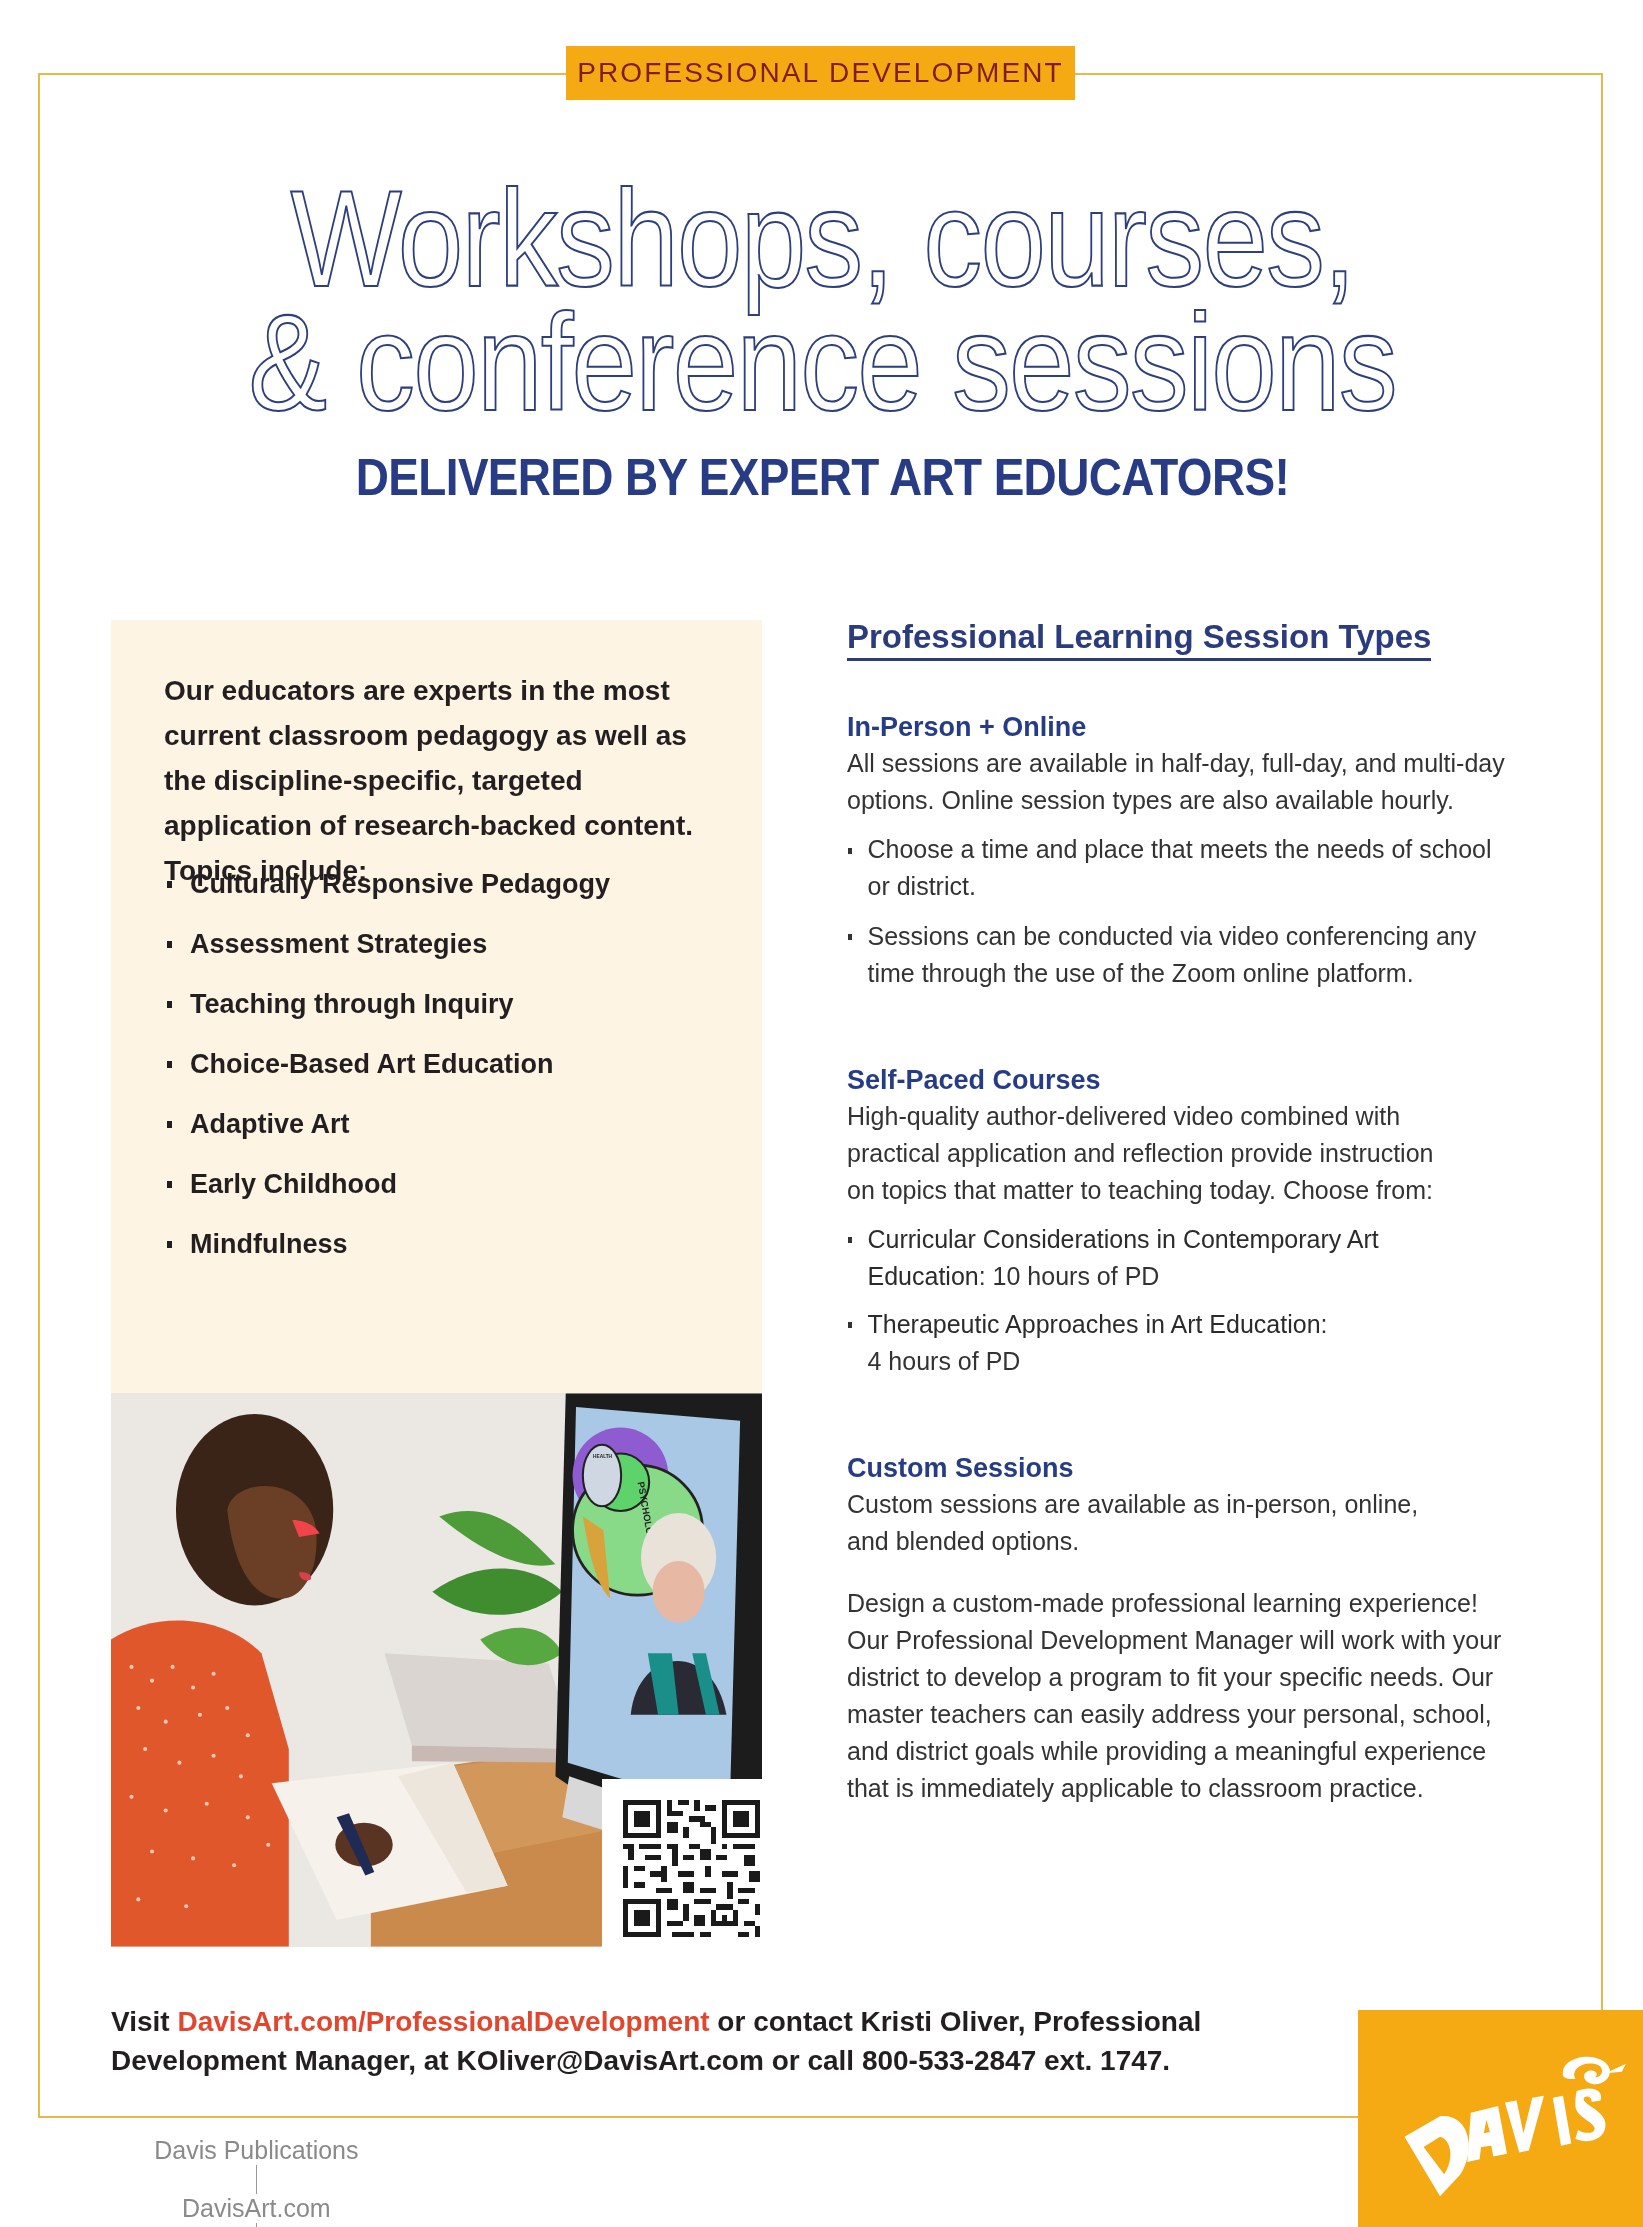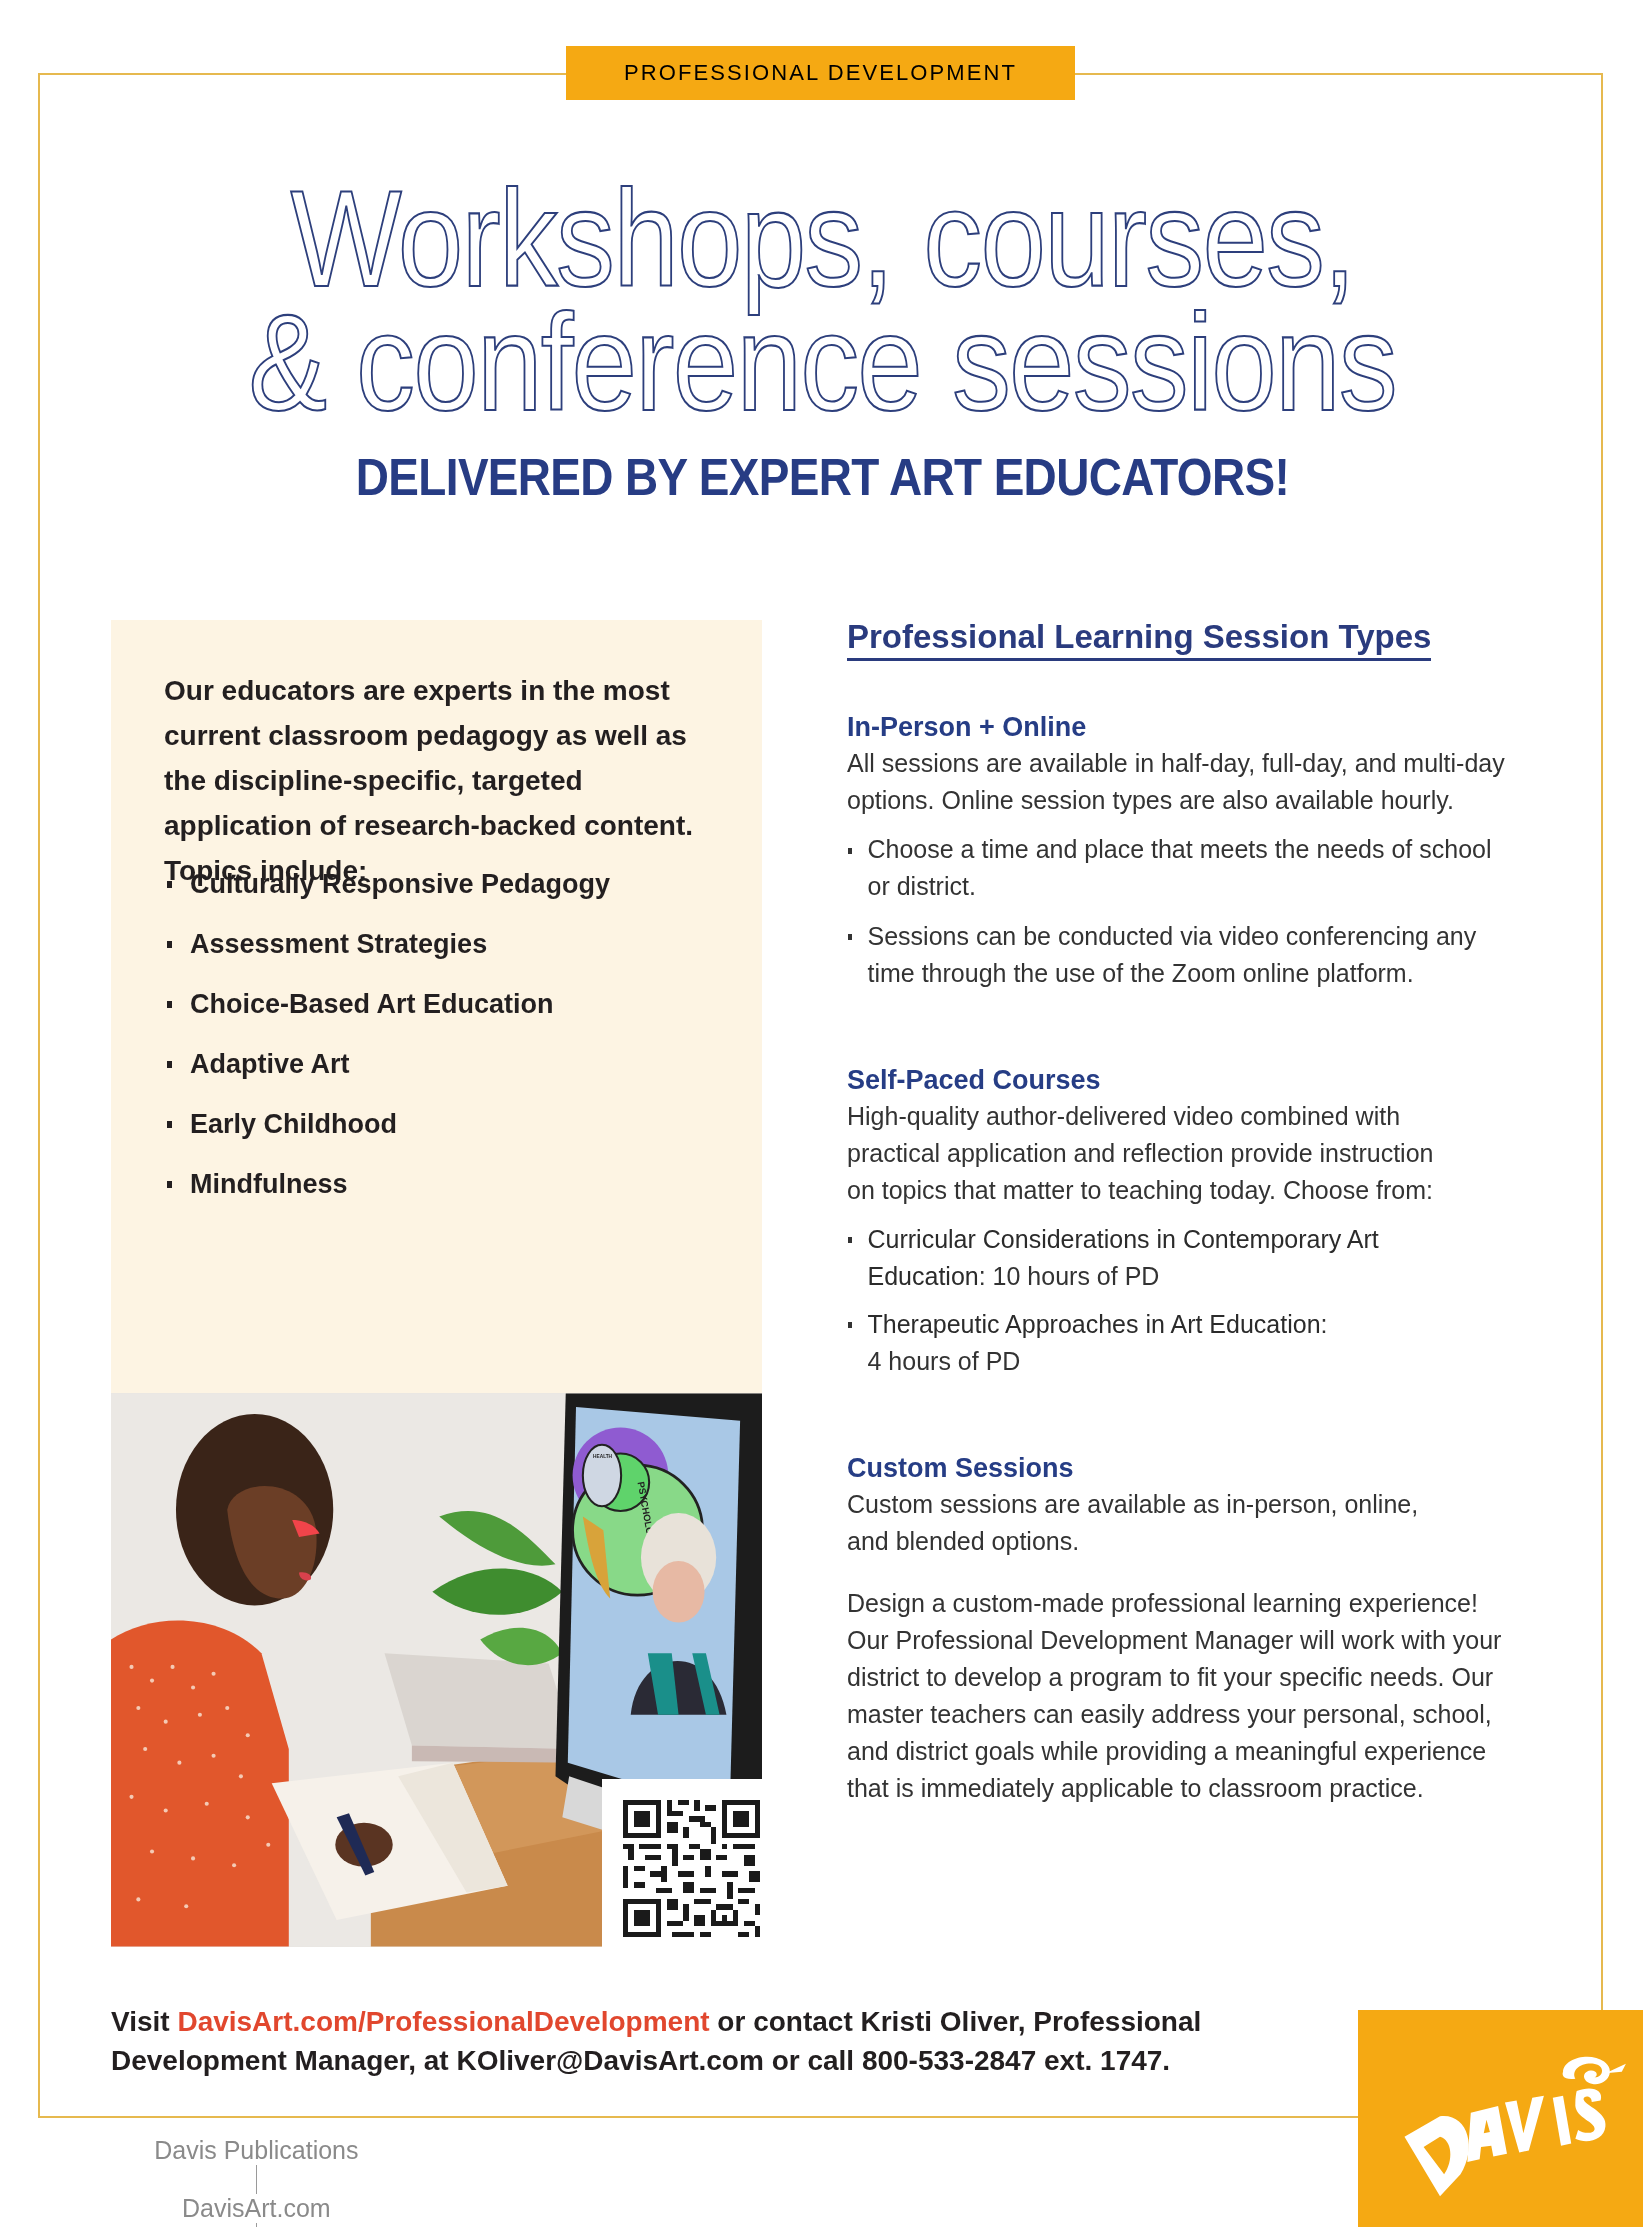--- a/index.html
+++ b/index.html
@@ -3,21 +3,21 @@
 <meta charset="utf-8">
 <style>
   * { box-sizing: border-box; margin: 0; padding: 0; }
   html, body { width: 1644px; height: 2227px; background: #ffffff; overflow: hidden; }
   body { position: relative; font-family: "Liberation Sans", sans-serif; color: #231f20; }
 
   .frame { position: absolute; left: 38px; top: 73px; width: 1565px; height: 2045px; border: 2.7px solid #e6b94f; }
 
   .banner { position: absolute; left: 566px; top: 46px; width: 509px; height: 54px; background: #f5a913;
             display: flex; align-items: center; justify-content: center; }
-  .banner span { color: #000000; font-size: 22px; letter-spacing: 2.1px; font-weight: 400; }
+  .banner span { color: #7f1d1d; font-size: 28px; letter-spacing: 2.1px; font-weight: 400; }
 
   .title { position: absolute; left: 0; width: 1644px; text-align: center; color: #2d3f7c;
            font-family: "Liberation Sans", sans-serif; font-weight: 100; line-height: 1; letter-spacing: -2.1px;
            -webkit-text-stroke: 0; }
   .title.l1 { top: 170px; font-size: 137px; }
   .title.l2 { top: 294px; font-size: 137px; }
   .title span { display: inline-block; transform: scaleX(0.86); color: transparent; -webkit-text-stroke: 2.1px #2d3f7c; }
 
   .subtitle { position: absolute; top: 448px; left: 0; width: 1644px; text-align: center; color: #273c84;
               font-size: 51px; font-weight: 700; letter-spacing: -0.7px; }
@@ -62,20 +62,21 @@
 
 <div class="title l1"><span>Workshops, courses,</span></div>
 <div class="title l2"><span>&amp; conference sessions</span></div>
 <div class="subtitle"><span>DELIVERED BY EXPERT ART EDUCATORS!</span></div>
 
 <div class="tan-panel">
   <p class="intro">Our educators are experts in the most current classroom pedagogy as well as the discipline-specific, targeted application of research-backed content. Topics include:</p>
   <ul class="topics">
     <li>Culturally Responsive Pedagogy</li>
     <li>Assessment Strategies</li>
+    <li>Teaching through Inquiry</li>
     <li>Choice-Based Art Education</li>
     <li>Adaptive Art</li>
     <li>Early Childhood</li>
     <li>Mindfulness</li>
   </ul>
 </div>
 
 <div class="photo">
   <svg width="651" height="554" viewBox="0 0 952 809">
     <rect x="0" y="0" width="952" height="809" fill="#ebe8e4"></rect>

